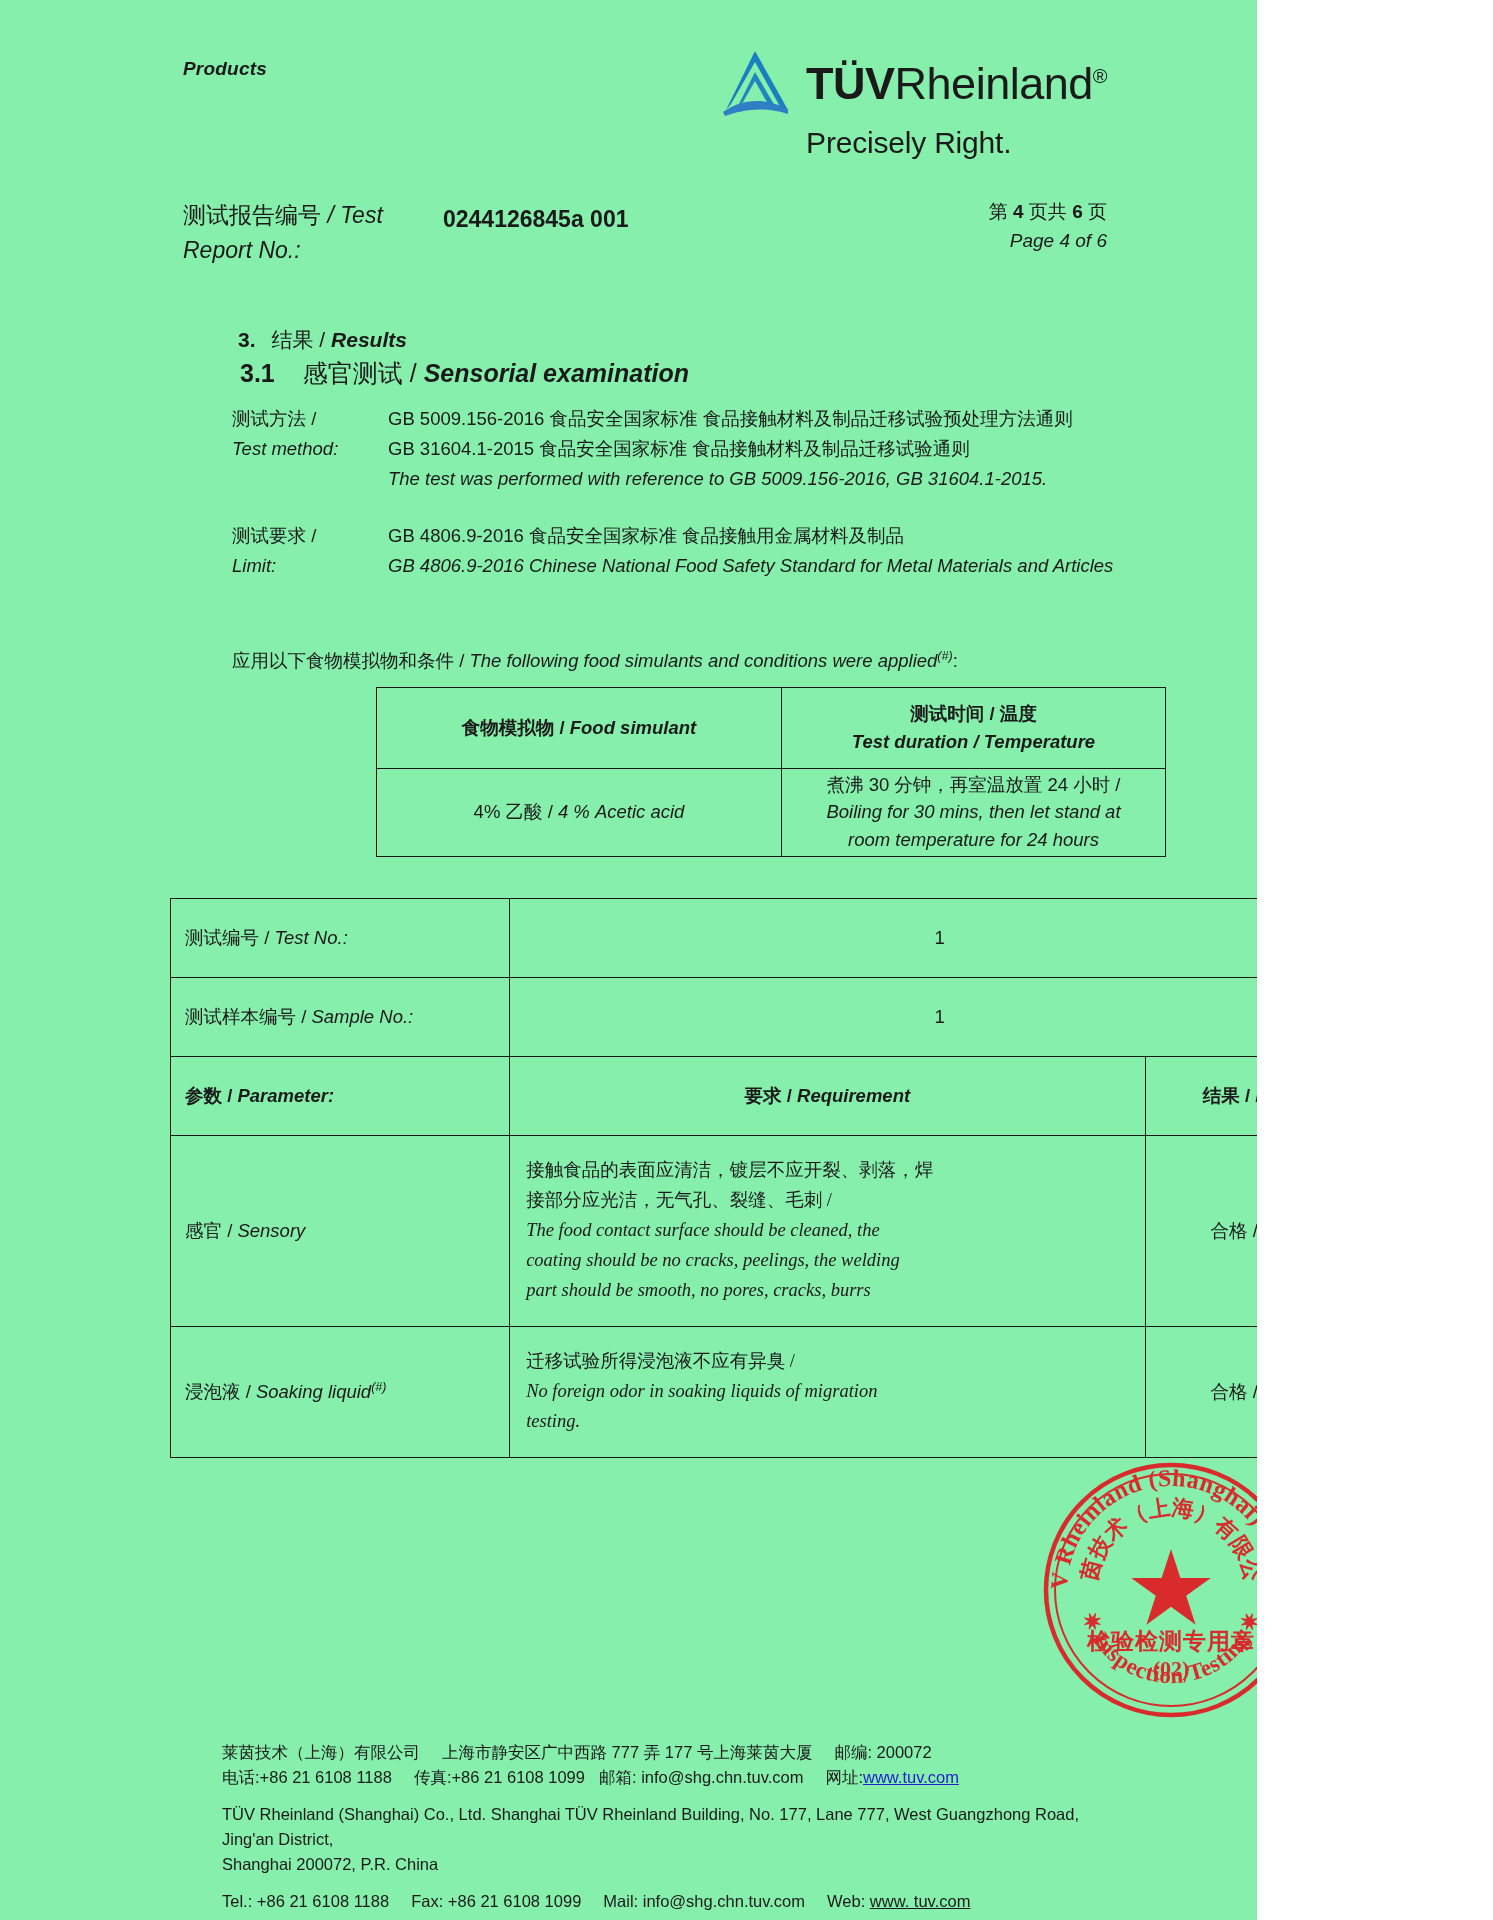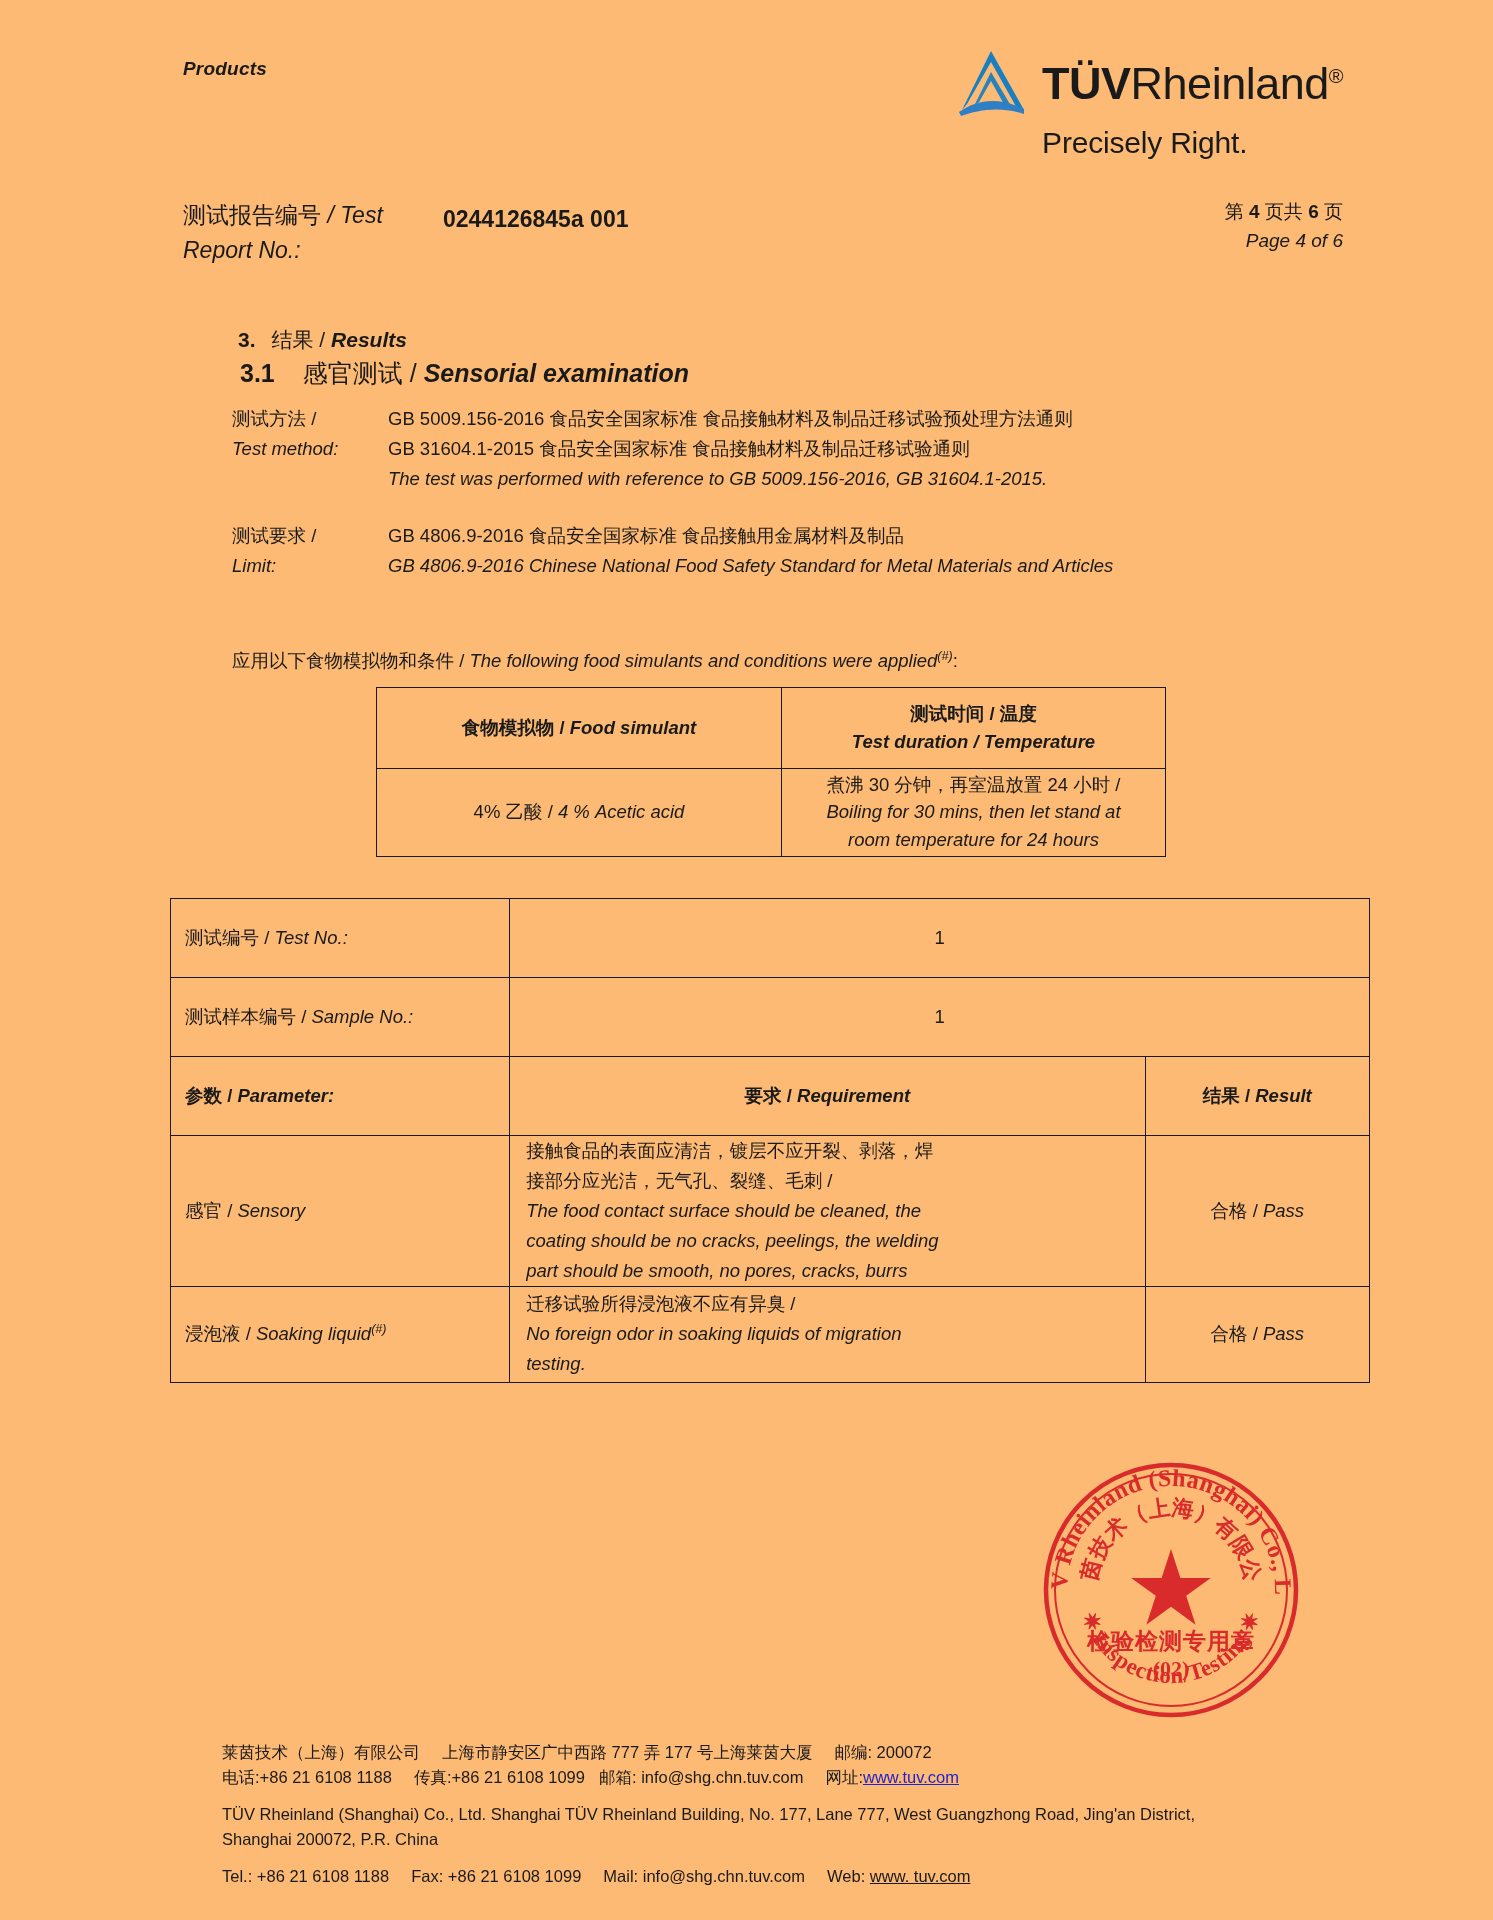--- a/index.html
+++ b/index.html
@@ -6,23 +6,23 @@
     margin: 0;
     padding: 0;
     background: #ffffff;
   }
   body {
     font-family: "Liberation Sans", "DejaVu Sans", sans-serif;
     color: #1a1a1a;
   }
   .page {
     position: relative;
-    width: 1493px;
+    width: 1257px;
     height: 1920px;
-    background: #fdba74;
+    background: #86efac;
     overflow: hidden;
     box-sizing: border-box;
   }
 
   
   .header {
     position: absolute;
     top: 48px;
     left: 183px;
     right: 150px;
@@ -205,21 +205,21 @@
     line-height: 1.62;
   }
   .res-table .it { font-style: italic; }
   .res-table .col-param { width: 348px; }
   .res-table .col-req   { width: 690px; }
   .res-table .col-res   { width: 220px; }
   .res-table .ctr { text-align: center; }
   .res-table .hdr { font-weight: bold; }
   .res-table .tall { height: 150px; }
   .res-table .tall2 { height: 96px; }
-  .res-table .req-cell { padding: 0 16px; }
+  .res-table .req-cell { padding: 20px 16px; font-family: Liberation Serif, serif; }
   .res-table .req-cell .cn { display: block; }
   .res-table .req-cell .en { display: block; font-style: italic; }
 
   
   .stamp {
     position: absolute;
     top: 1461px;
     left: 1042px;
     width: 258px;
     height: 258px;

